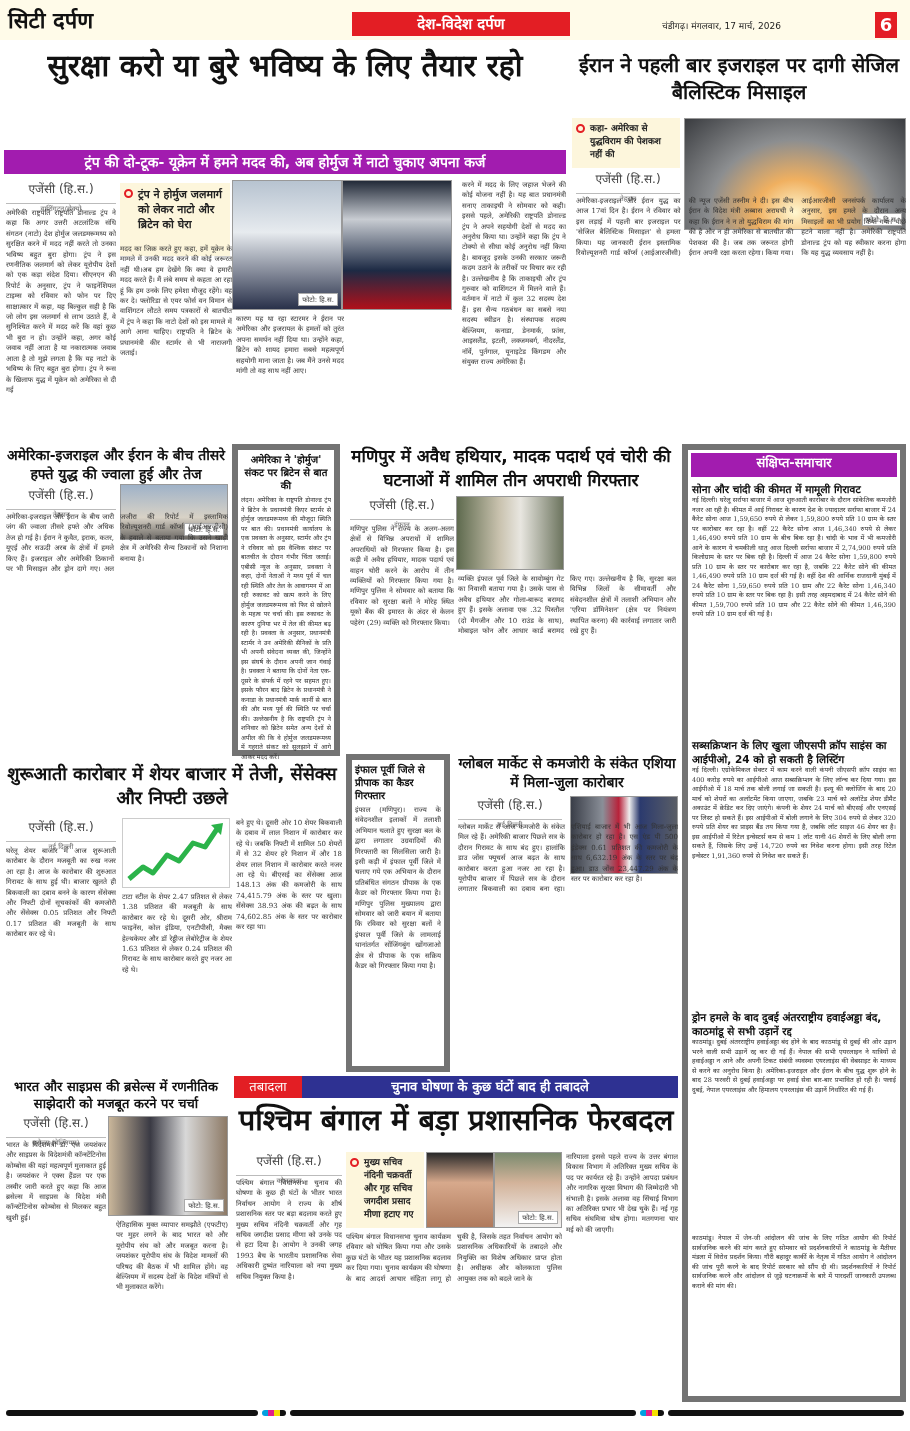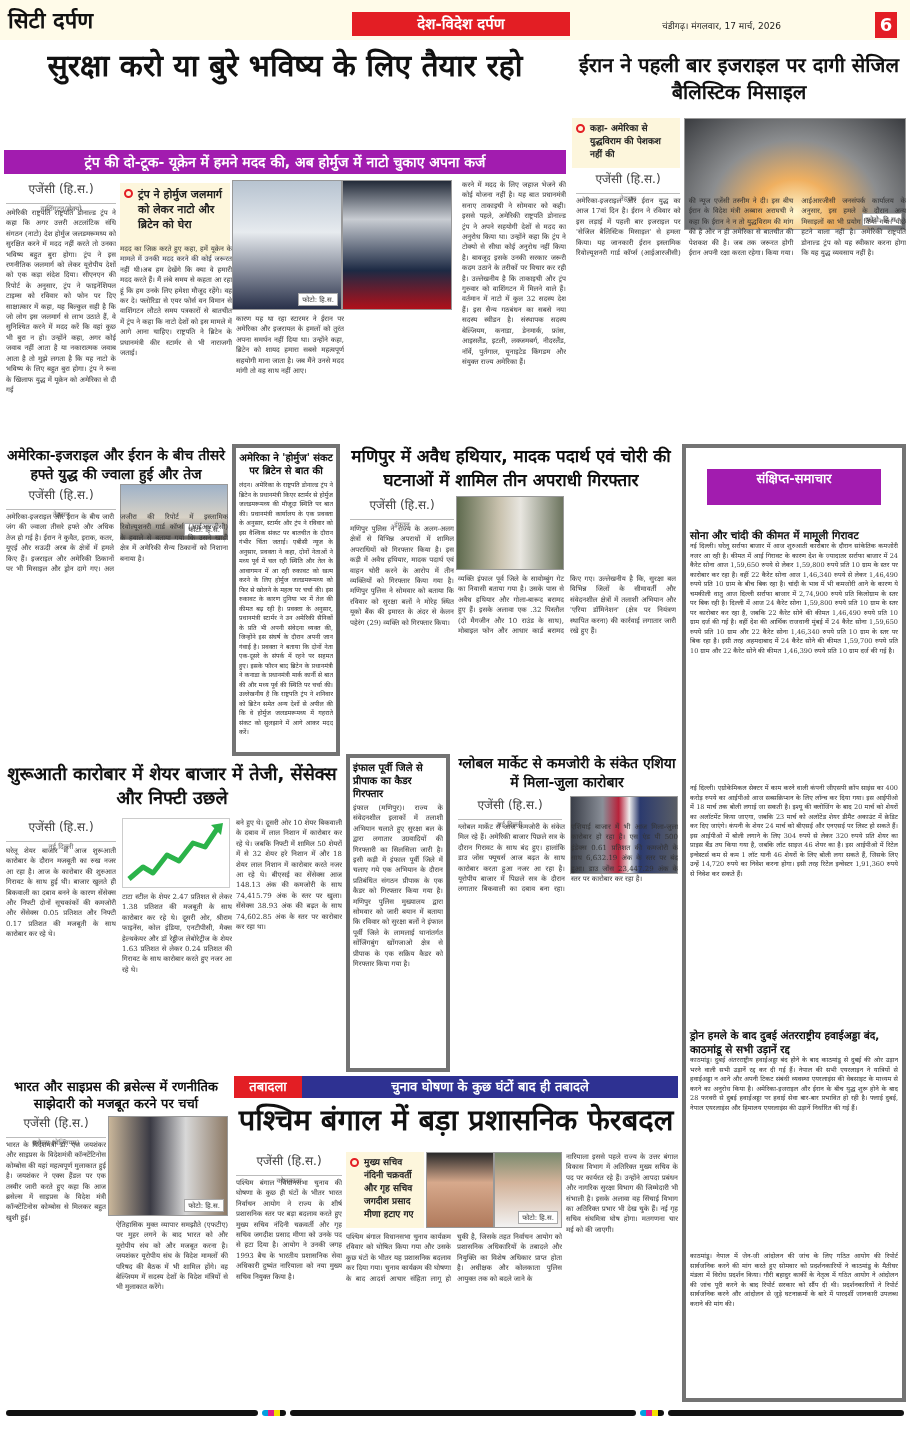--- a/index.html
+++ b/index.html
@@ -12,21 +12,21 @@
 .pageno{left:875px;top:12px;width:22px;height:26px;background:#e31e24;color:#fff;font-weight:bold;font-size:18px;text-align:center;line-height:26px}
 .h1{font-weight:bold;color:#111;line-height:1.15;text-align:center;font-family:"DejaVu Sans",sans-serif}
 .band{background:#a21caf;color:#fff;font-weight:bold;text-align:center}
 .body{font-size:7px;line-height:10.4px;color:#333;text-align:justify;overflow:hidden;font-family:"DejaVu Serif",serif}
 .by{font-size:12px;text-align:center;color:#444;border-bottom:1px solid #bbb;padding-bottom:6px}
 .city{font-size:7px;text-align:center;color:#666}
 .img{background:linear-gradient(160deg,#6b7d92,#c4ccd6 50%,#3a4656);position:absolute;border:1px solid #999}
 .photo{position:absolute;right:3px;bottom:3px;background:#fff;color:#333;font-size:7px;padding:1px 3px;border:1px solid #aaa}
 .hl-box{background:#fdf6dc;font-weight:bold;font-size:11px;color:#222;padding:4px 6px 12px 18px;position:absolute;line-height:15px}
 .bullet{position:absolute;left:4px;top:6px;width:9px;height:9px;border:2px solid #e31e24;border-radius:50%}
-.boxed{border:4px solid #737373;position:absolute}
+.boxed{border:6px solid #737373;position:absolute}
 .short-h{font-weight:bold;font-size:12.5px;color:#111;line-height:16px}
 .regbar{top:1410px;height:6px;background:#111;border-radius:3px}
 </style>
 </head>
 <body>
 
 <div class="abs mast"></div>
 <div class="abs logo">सिटी दर्पण</div>
 <div class="abs section">देश-विदेश दर्पण</div>
 <div class="abs dateline">चंडीगढ़। मंगलवार, 17 मार्च, 2026</div>
@@ -89,26 +89,27 @@
 <div class="abs" style="left:350px;top:496px;width:104px">
   <div class="by">एजेंसी (हि.स.)</div>
   <div class="city">इंफाल</div>
 </div>
 <div class="img" style="left:456px;top:496px;width:108px;height:74px;background:linear-gradient(90deg,#5e6a4e,#c9c2ae 40%,#e8e6e0 60%,#6c745e)"></div>
 <div class="abs body" style="left:350px;top:524px;width:104px;height:220px">मणिपुर पुलिस ने राज्य के अलग-अलग क्षेत्रों से विभिन्न अपराधों में शामिल अपराधियों को गिरफ्तार किया है। इस कड़ी में अवैध हथियार, मादक पदार्थ एवं वाहन चोरी करने के आरोप में तीन व्यक्तियों को गिरफ्तार किया गया है। मणिपुर पुलिस ने सोमवार को बताया कि रविवार को सुरक्षा बलों ने मोरेह स्थित यूको बैंक की इमारत के अंदर से केलन पहेरंग (29) व्यक्ति को गिरफ्तार किया।</div>
 <div class="abs body" style="left:458px;top:574px;width:218px;height:170px;column-count:2;column-gap:6px">व्यक्ति इंफाल पूर्व जिले के सावोम्बुंग गेट का निवासी बताया गया है। उसके पास से अवैध हथियार और गोला-बारूद बरामद हुए हैं। इसके अलावा एक .32 पिस्तौल (दो मैगजीन और 10 राउंड के साथ), मोबाइल फोन और आधार कार्ड बरामद किए गए। उल्लेखनीय है कि, सुरक्षा बल विभिन्न जिलों के सीमावर्ती और संवेदनशील क्षेत्रों में तलाशी अभियान और 'एरिया डॉमिनेशन' (क्षेत्र पर नियंत्रण स्थापित करना) की कार्रवाई लगातार जारी रखे हुए हैं।</div>
 <div class="abs body" style="left:568px;top:498px;width:108px;height:74px"></div>
 
 <div class="boxed" style="left:682px;top:444px;width:224px;height:958px">
-  <div class="band" style="margin:21px;height:36px;font-size:13px;line-height:20px">संक्षिप्त-समाचार</div>
+  <div class="band" style="margin:3px;height:24px;font-size:13px;line-height:20px">संक्षिप्त-समाचार</div>
   <div style="padding:2px 4px">
     <div class="short-h" style="font-size:10.5px;line-height:14px">सोना और चांदी की कीमत में मामूली गिरावट</div>
     <div class="body" style="height:238px;font-size:6.5px;line-height:9.5px">नई दिल्ली। घरेलू सर्राफा बाजार में आज शुरुआती कारोबार के दौरान सांकेतिक कमजोरी नजर आ रही है। कीमत में आई गिरावट के कारण देश के ज्यादातर सर्राफा बाजार में 24 कैरेट सोना आज 1,59,650 रुपये से लेकर 1,59,800 रुपये प्रति 10 ग्राम के स्तर पर कारोबार कर रहा है। वहीं 22 कैरेट सोना आज 1,46,340 रुपये से लेकर 1,46,490 रुपये प्रति 10 ग्राम के बीच बिक रहा है। चांदी के भाव में भी कमजोरी आने के कारण ये चमकीली धातु आज दिल्ली सर्राफा बाजार में 2,74,900 रुपये प्रति किलोग्राम के स्तर पर बिक रही है। दिल्ली में आज 24 कैरेट सोना 1,59,800 रुपये प्रति 10 ग्राम के स्तर पर कारोबार कर रहा है, जबकि 22 कैरेट सोने की कीमत 1,46,490 रुपये प्रति 10 ग्राम दर्ज की गई है। वहीं देश की आर्थिक राजधानी मुंबई में 24 कैरेट सोना 1,59,650 रुपये प्रति 10 ग्राम और 22 कैरेट सोना 1,46,340 रुपये प्रति 10 ग्राम के स्तर पर बिक रहा है। इसी तरह अहमदाबाद में 24 कैरेट सोने की कीमत 1,59,700 रुपये प्रति 10 ग्राम और 22 कैरेट सोने की कीमत 1,46,390 रुपये प्रति 10 ग्राम दर्ज की गई है।</div>
   </div>
   <div style="padding:2px 4px">
+    <div class="short-h" style="font-size:10.5px;line-height:14px">सब्सक्रिप्शन के लिए खुला जीएसपी क्रॉप साइंस का आईपीओ, 24 को हो सकती है लिस्टिंग</div>
     <div class="body" style="height:240px;font-size:6.5px;line-height:9.5px">नई दिल्ली। एग्रोकेमिकल सेक्टर में काम करने वाली कंपनी जीएसपी क्रॉप साइंस का 400 करोड़ रुपये का आईपीओ आज सब्सक्रिप्शन के लिए लॉन्च कर दिया गया। इस आईपीओ में 18 मार्च तक बोली लगाई जा सकती है। इश्यू की क्लोजिंग के बाद 20 मार्च को शेयरों का अलॉटमेंट किया जाएगा, जबकि 23 मार्च को अलॉटेड शेयर डीमैट अकाउंट में क्रेडिट कर दिए जाएंगे। कंपनी के शेयर 24 मार्च को बीएसई और एनएसई पर लिस्ट हो सकते हैं। इस आईपीओ में बोली लगाने के लिए 304 रुपये से लेकर 320 रुपये प्रति शेयर का प्राइस बैंड तय किया गया है, जबकि लॉट साइज 46 शेयर का है। इस आईपीओ में रिटेल इन्वेस्टर्स कम से कम 1 लॉट यानी 46 शेयरों के लिए बोली लगा सकते हैं, जिसके लिए उन्हें 14,720 रुपये का निवेश करना होगा। इसी तरह रिटेल इन्वेस्टर 1,91,360 रुपये से निवेश कर सकते हैं।</div>
   </div>
   <div style="padding:2px 4px">
     <div class="short-h" style="font-size:10.5px;line-height:14px">ड्रोन हमले के बाद दुबई अंतरराष्ट्रीय हवाईअड्डा बंद, काठमांडू से सभी उड़ानें रद्द</div>
     <div class="body" style="height:192px;font-size:6.5px;line-height:9.5px">काठमांडू। दुबई अंतरराष्ट्रीय हवाईअड्डा बंद होने के बाद काठमांडू से दुबई की ओर उड़ान भरने वाली सभी उड़ानें रद्द कर दी गई हैं। नेपाल की सभी एयरलाइन ने यात्रियों से हवाईअड्डा न आने और अपनी टिकट संबंधी व्यवस्था एयरलाइंस की वेबसाइट के माध्यम से करने का अनुरोध किया है। अमेरिका-इजराइल और ईरान के बीच युद्ध शुरू होने के बाद 28 फरवरी से दुबई हवाईअड्डा पर हवाई सेवा बार-बार प्रभावित हो रही है। फ्लाई दुबई, नेपाल एयरलाइंस और हिमालय एयरलाइंस की उड़ानें निर्धारित की गई हैं।</div>
   </div>
   <div style="padding:2px 4px">
     <div class="body" style="height:130px;font-size:6.5px;line-height:9.5px">काठमांडू। नेपाल में जेन-जी आंदोलन की जांच के लिए गठित आयोग की रिपोर्ट सार्वजनिक करने की मांग करते हुए सोमवार को प्रदर्शनकारियों ने काठमांडू के मैतीघर मंडला में विरोध प्रदर्शन किया। गौरी बहादुर कार्की के नेतृत्व में गठित आयोग ने आंदोलन की जांच पूरी करने के बाद रिपोर्ट सरकार को सौंप दी थी। प्रदर्शनकारियों ने रिपोर्ट सार्वजनिक करने और आंदोलन से जुड़े घटनाक्रमों के बारे में पारदर्शी जानकारी उपलब्ध कराने की मांग की।</div>
   </div>
 </div>
@@ -145,21 +146,21 @@
 <div class="abs" style="left:6px;top:1114px;width:100px">
   <div class="by">एजेंसी (हि.स.)</div>
   <div class="city">ब्रसेल्स (बेल्जियम)</div>
 </div>
 <div class="img" style="left:108px;top:1116px;width:120px;height:100px;background:linear-gradient(90deg,#c9b69a,#3a3a44 35%,#d8d8d8 65%,#8d7a66)">
   <span class="photo">फोटो: हि.स.</span>
 </div>
 <div class="abs body" style="left:6px;top:1140px;width:100px;height:262px">भारत के विदेशमंत्री डॉ. एस जयशंकर और साइप्रस के विदेशमंत्री कॉन्स्टेंटिनोस कोम्बोस की यहां महत्वपूर्ण मुलाकात हुई है। जयशंकर ने एक्स हैंडल पर एक तस्वीर जारी करते हुए कहा कि आज ब्रसेल्स में साइप्रस के विदेश मंत्री कॉन्स्टेंटिनोस कोम्बोस से मिलकर बहुत खुशी हुई।</div>
 <div class="abs body" style="left:116px;top:1220px;width:112px;height:182px">ऐतिहासिक मुक्त व्यापार समझौते (एफटीए) पर मुहर लगने के बाद भारत को और यूरोपीय संघ को और मजबूत करना है। जयशंकर यूरोपीय संघ के विदेश मामलों की परिषद की बैठक में भी शामिल होंगे। वह बेल्जियम में सदस्य देशों के विदेश मंत्रियों से भी मुलाकात करेंगे।</div>
 
-<div class="abs" style="left:234px;top:1076px;width:68px;height:22px;background:#e31e24;color:#fff;font-weight:bold;font-size:13px;text-align:center;line-height:22px">तबादला</div>
+<div class="abs" style="left:234px;top:1076px;width:68px;height:22px;background:#e31e24;color:#fff;font-weight:normal;font-size:13px;text-align:center;line-height:22px">तबादला</div>
 <div class="abs" style="left:302px;top:1076px;width:376px;height:22px;background:#2e3192;color:#fff;font-weight:bold;font-size:13px;text-align:center;line-height:22px">चुनाव घोषणा के कुछ घंटों बाद ही तबादले</div>
 <div class="abs" style="left:234px;top:1100px;width:444px;font-size:29px;font-weight:bold;text-align:center;line-height:40px;font-family:'DejaVu Serif',serif;color:#111">पश्चिम बंगाल में बड़ा प्रशासनिक फेरबदल</div>
 <div class="abs" style="left:236px;top:1152px;width:106px">
   <div class="by">एजेंसी (हि.स.)</div>
   <div class="city">कोलकाता</div>
 </div>
 <div class="hl-box" style="left:346px;top:1152px;width:78px;height:76px;font-size:9px;line-height:13px">
   <span class="bullet"></span>
   <span>मुख्य सचिव नंदिनी चक्रवर्ती और गृह सचिव जगदीश प्रसाद मीणा हटाए गए</span>
 </div>

